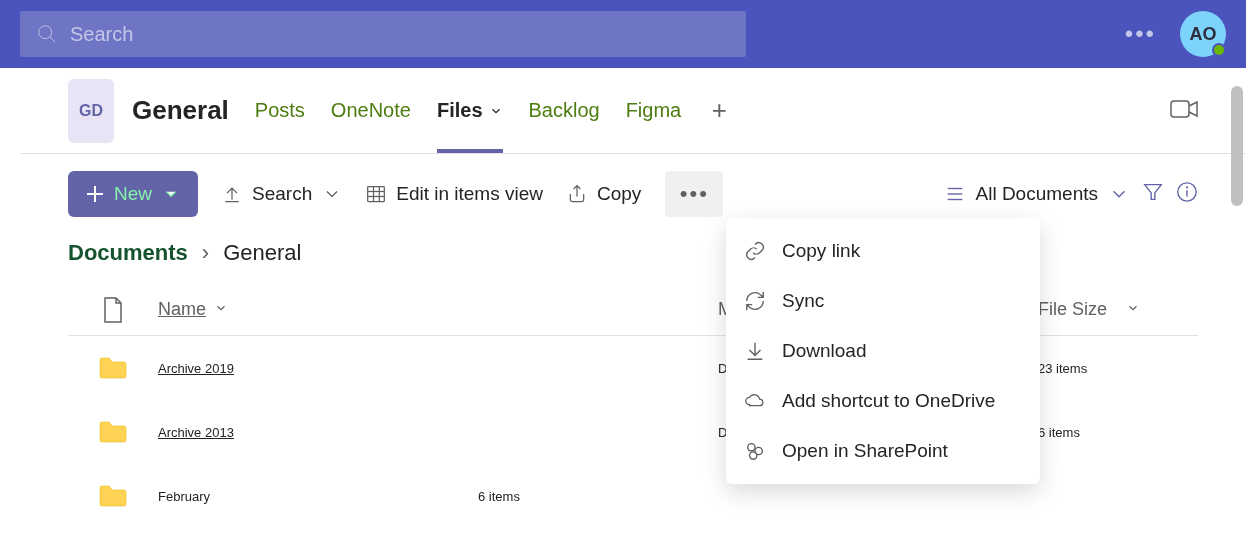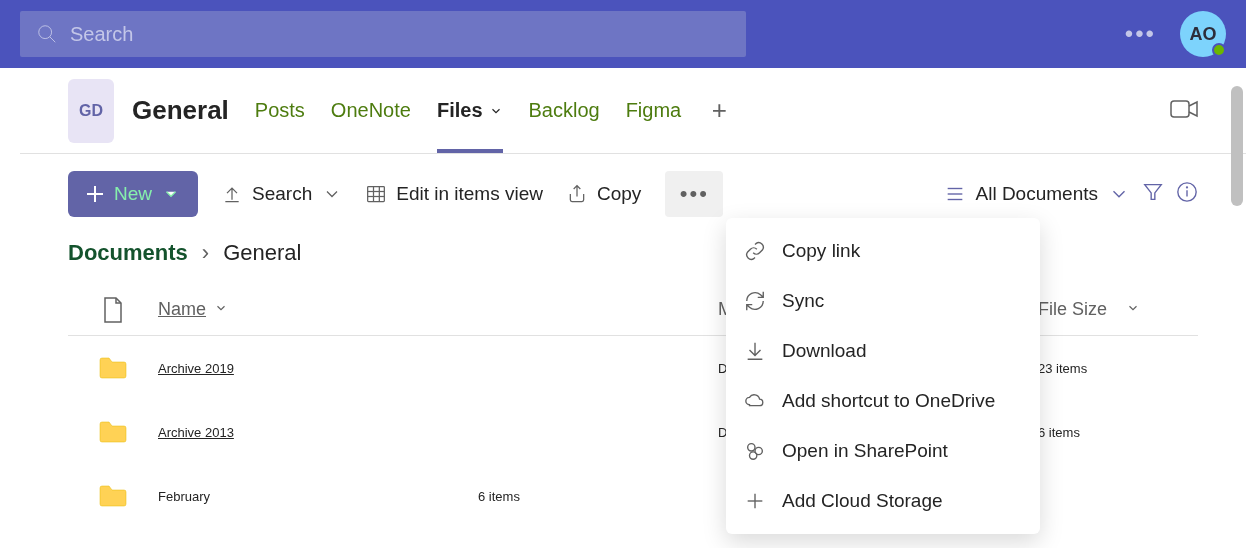--- a/index.html
+++ b/index.html
@@ -260,22 +260,15 @@
     <span>Add shortcut to OneDrive</span>
   </div>
   <div class="menu-item">
     <svg viewBox="0 0 24 24">
         <circle cx="8" cy="8" r="4"></circle>
         <circle cx="16" cy="12" r="4"></circle>
         <circle cx="10" cy="17" r="4"></circle>
       </svg>
     <span>Open in SharePoint</span>
   </div>
-  <div class="menu-item">
-    <svg viewBox="0 0 24 24">
-        <line x1="12" y1="4" x2="12" y2="20"></line>
-        <line x1="4" y1="12" x2="20" y2="12"></line>
-      </svg>
-    <span>Add Cloud Storage</span>
-  </div>
 </div>
 
 <div class="scroll-track"></div>
 
 </body></html>

